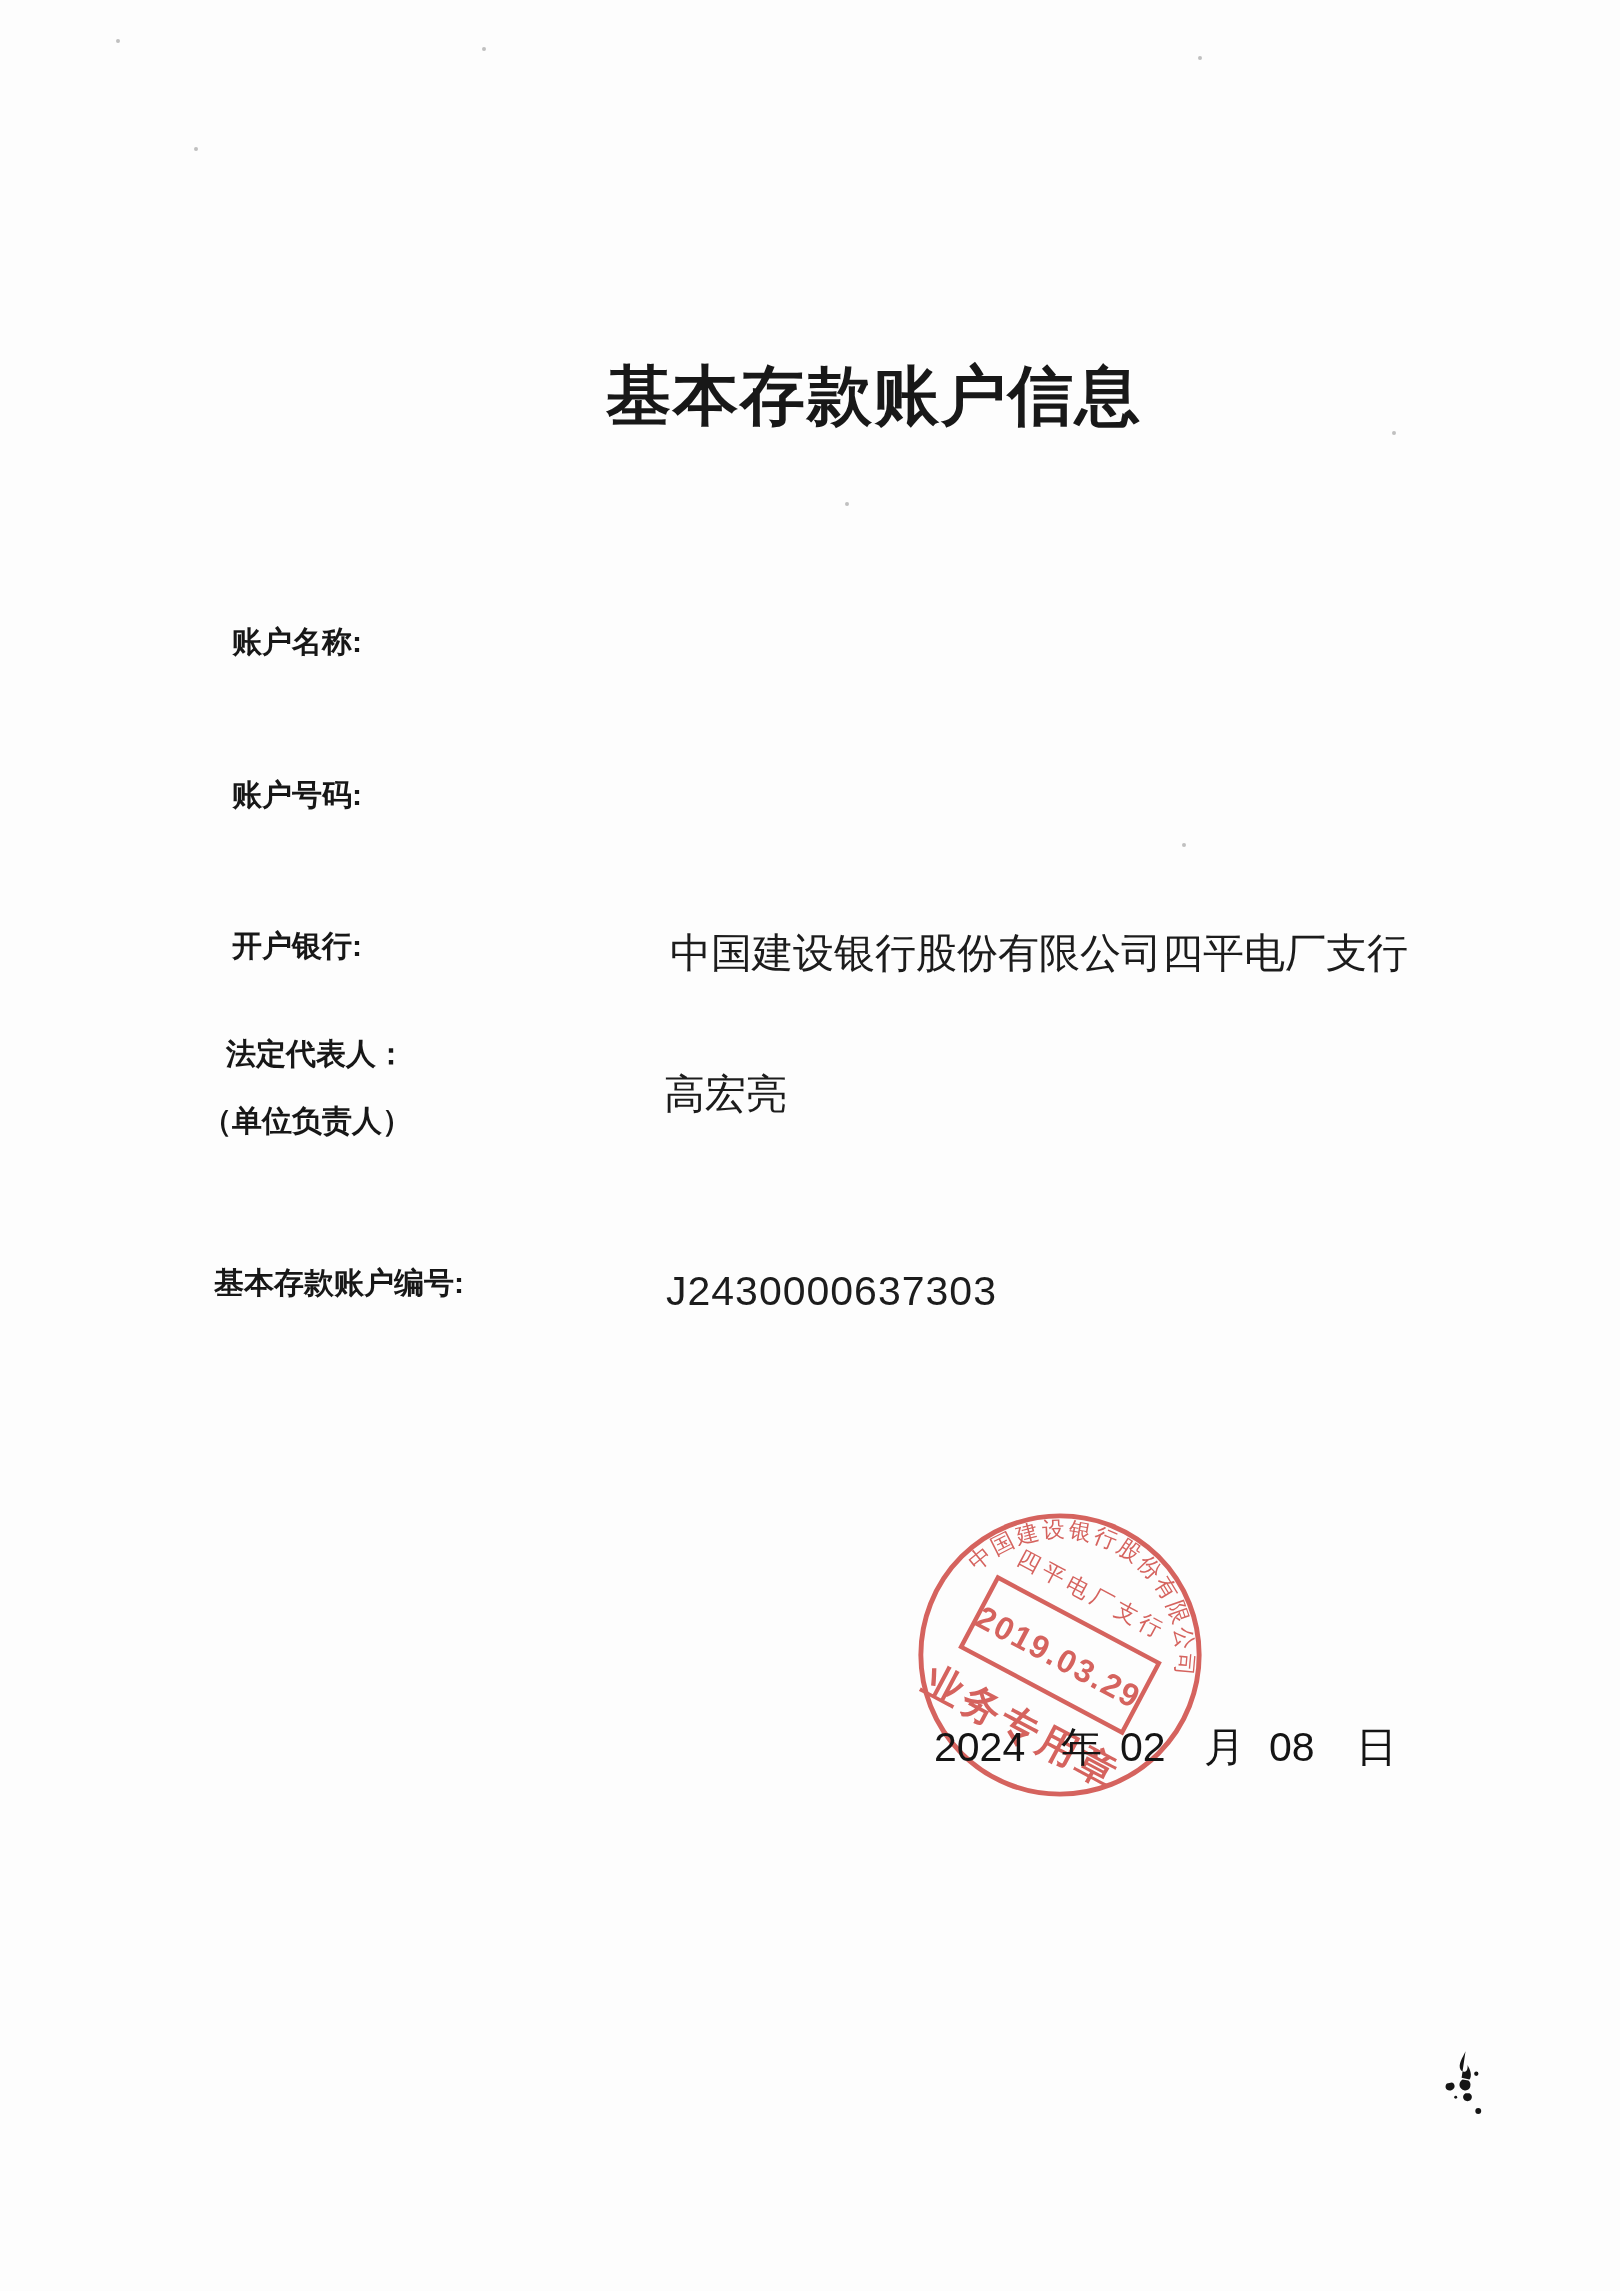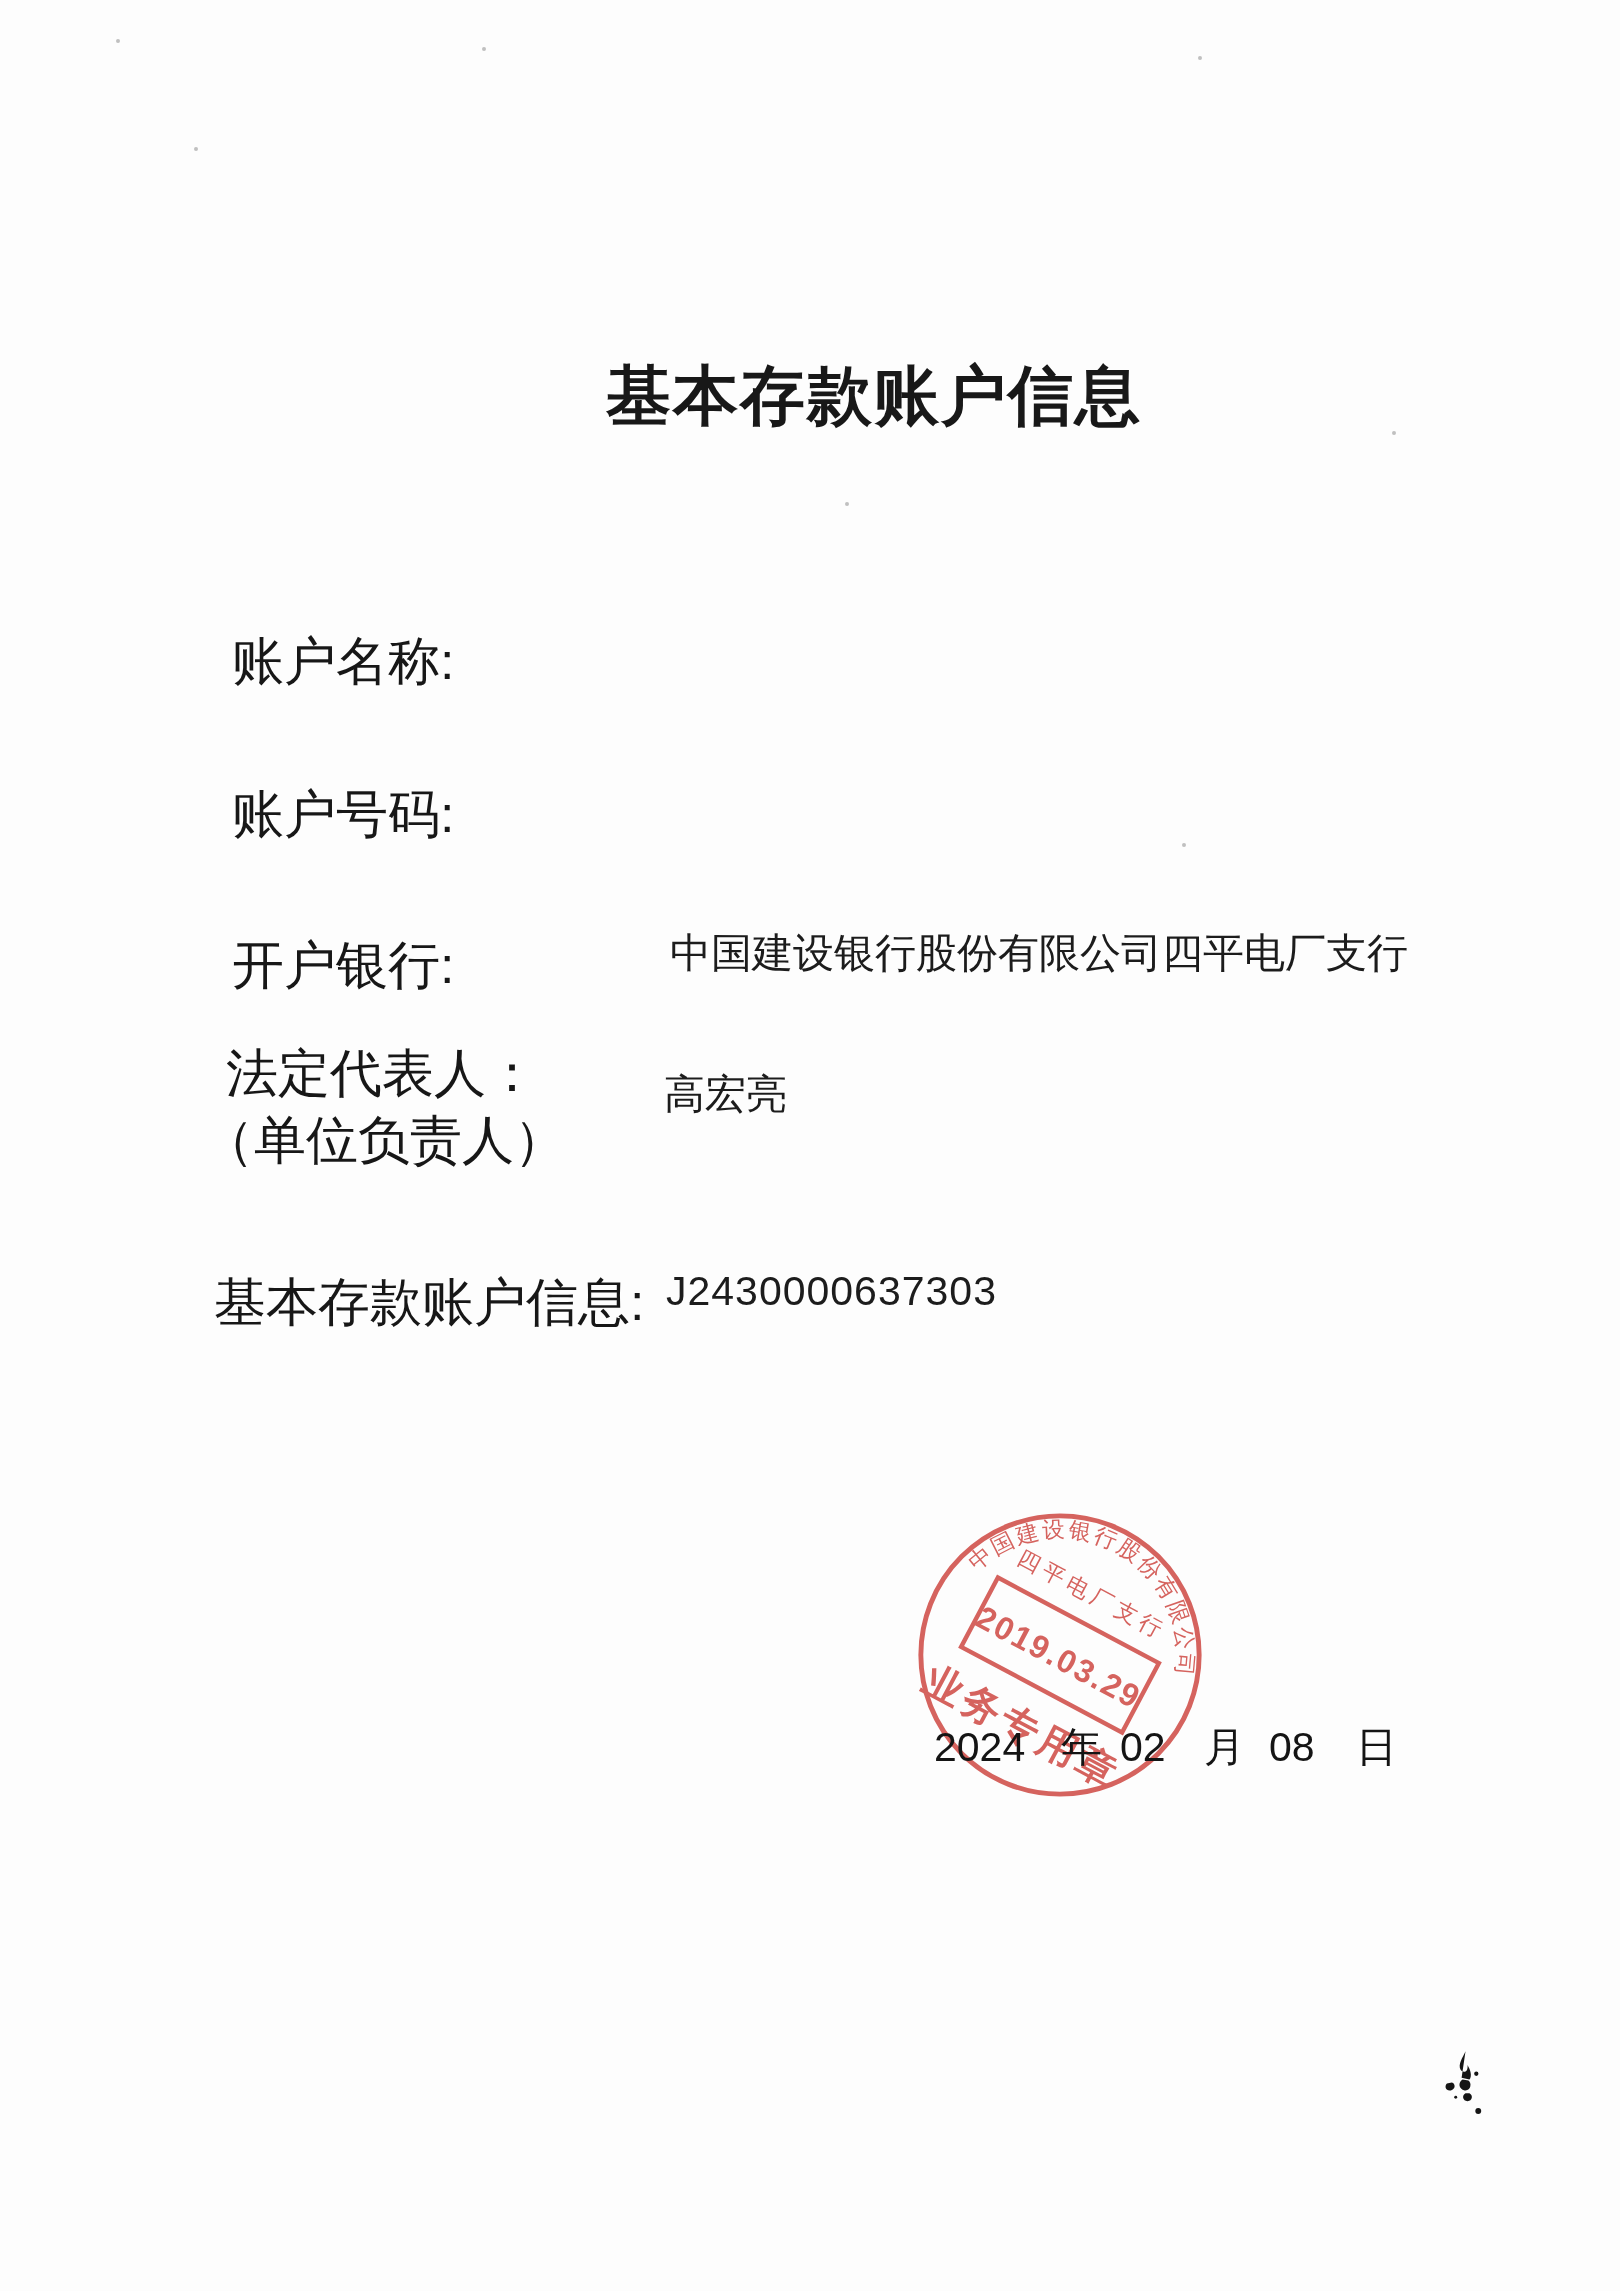--- a/index.html
+++ b/index.html
@@ -11,22 +11,22 @@
     color:#1d1d1d;
     overflow:hidden;
   }
   .title{
     position:absolute;left:606px;top:361px;margin:0;
     font-family:"Liberation Serif", serif;
     font-weight:700;font-size:65px;line-height:1.1;letter-spacing:2px;
     color:#181818;white-space:nowrap;
   }
   .lbl{
-    position:absolute;font-weight:400;font-size:52px;line-height:1;
-    white-space:nowrap;color:#171717;margin-top:8px;
+    position:absolute;font-weight:700;font-size:30px;line-height:1;
+    white-space:nowrap;color:#171717;
   }
   .val{
     position:absolute;font-weight:400;font-size:41px;line-height:1;
     white-space:nowrap;color:#1c1c1c;
   }
   .num{letter-spacing:1px;}
   .date-part{
     position:absolute;top:1727px;font-size:41px;font-weight:400;
     line-height:1;color:#141414;white-space:nowrap;
   }
@@ -50,21 +50,21 @@
 
   <span class="lbl" style="left:232px;top:780px">账户号码:</span>
 
   <span class="lbl" style="left:232px;top:931px">开户银行:</span>
   <span class="val" style="left:670px;top:933px">中国建设银行股份有限公司四平电厂支行</span>
 
   <span class="lbl" style="left:226px;top:1039px">法定代表人：</span>
   <span class="lbl" style="left:202px;top:1106px">（单位负责人）</span>
   <span class="val" style="left:664px;top:1074px">高宏亮</span>
 
-  <span class="lbl" style="left:214px;top:1268px">基本存款账户信息:</span>
+  <span class="lbl" style="left:214px;top:1268px">基本存款账户编号:</span>
   <span class="val num" style="left:666px;top:1271px">J2430000637303</span>
 
   <svg class="stamp" width="294" height="294" viewBox="0 0 300 300">
     <g opacity="0.86">
       <circle cx="150" cy="150" r="142" fill="none" stroke-width="5" stroke="#cf4a45"></circle>
       <g transform="rotate(28 150 150)" font-family="'Liberation Sans', sans-serif" fill="#cf4a45">
         <defs>
           <path id="arcPath" d="M 34 119 A 120 120 0 0 1 266 119" fill="none"></path>
         </defs>
         <text font-size="23" letter-spacing="2.5" text-anchor="middle">

